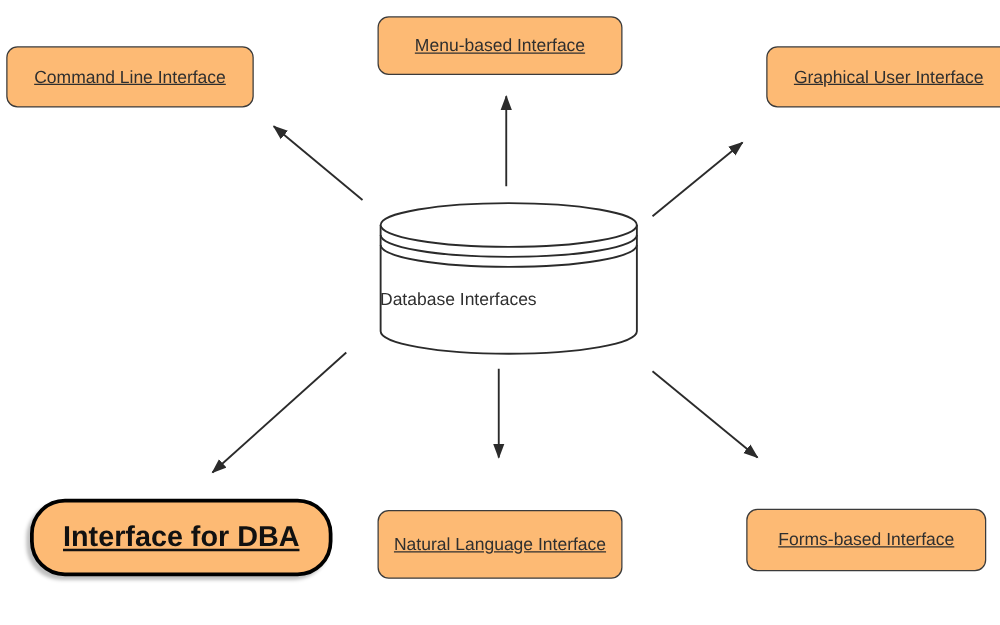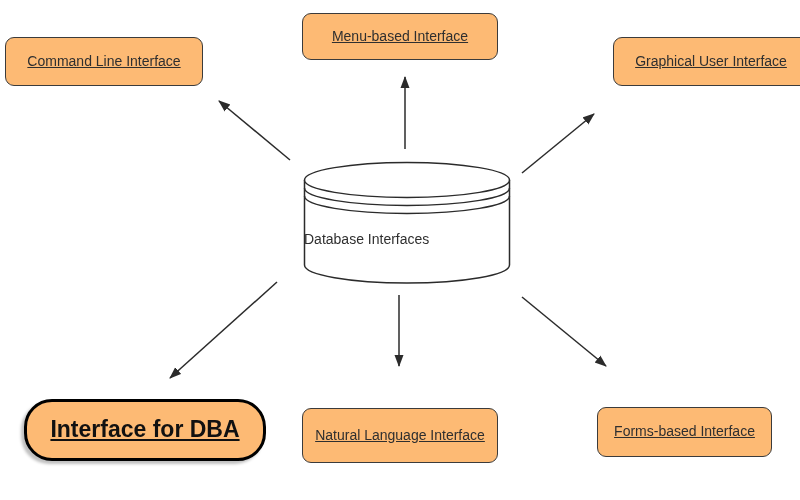--- a/index.html
+++ b/index.html
@@ -32,21 +32,21 @@
     color: #2f2f2f;
     font-size: 14px;
     text-align: center;
     line-height: 1.1;
     text-decoration: underline;
   }
   .node-cli   { left: 5px;   top: 37px;  width: 198px; height: 49px; align-items: center; }
   .node-menu  { left: 302px; top: 13px;  width: 196px; height: 47px; }
   .node-gui   { left: 577px; top: 37px;  width: 196px; height: 49px; margin-left: 36px; }
   .node-nli   { left: 302px; top: 408px; width: 196px; height: 55px; }
-  .node-forms { left: 597px; top: 407px; width: 175px; height: 50px; }
+  .node-forms { left: 597px; top: 407px; width: 192px; height: 50px; }
   .node-dba {
     left: 0; top: 399px; width: 242px; height: 62px;
     border: 3.5px solid #000000;
     border-radius: 28px;
     font-size: 23px;
     font-weight: bold;
     color: #111111;
     box-shadow: -3px 3px 3px rgba(0,0,0,0.25);
     margin-left: 24px;
   }

